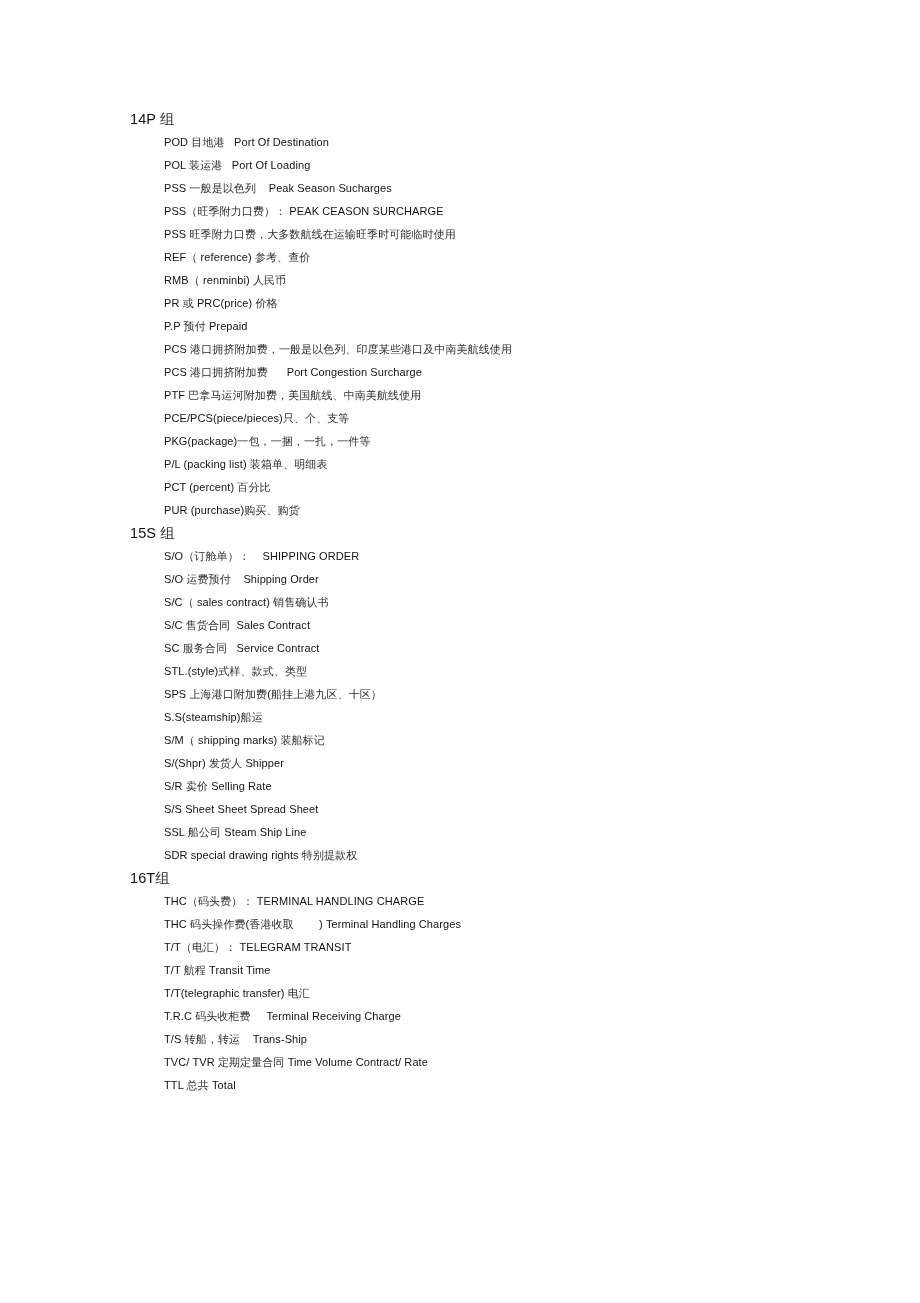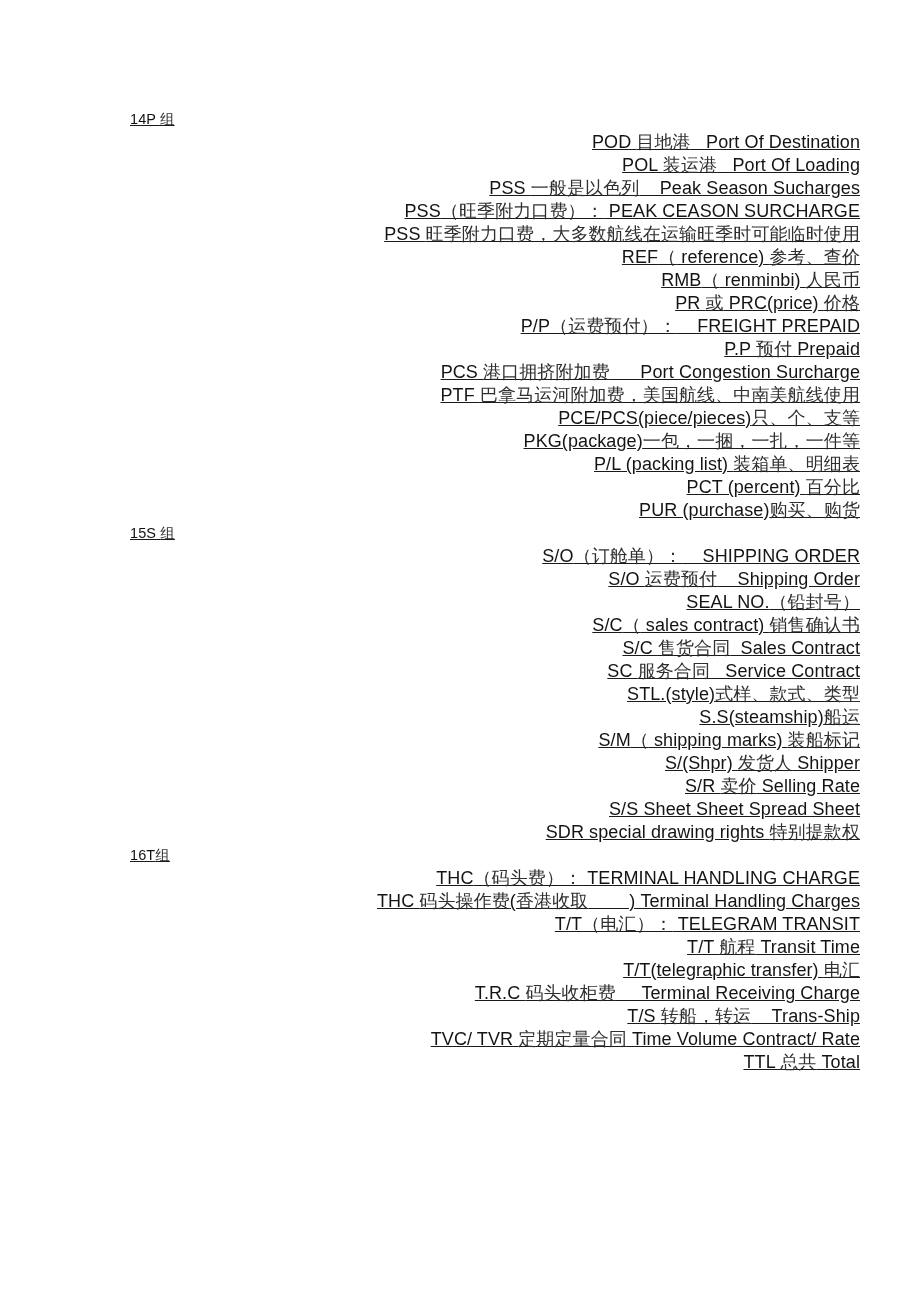--- a/index.html
+++ b/index.html
@@ -15,21 +15,20 @@
     color: #1a1a1a;
     -webkit-font-smoothing: antialiased;
   }
   .page {
     position: relative;
     width: 920px;
     height: 1303px;
     box-sizing: border-box;
     padding: 108px 60px 0 130px;
     overflow: hidden;
-    text-decoration: underline;
   }
   .doc-body {
     display: block;
   }
   .section {
     display: block;
     margin: 0;
   }
   .section-heading {
     font-size: 14.5px;
@@ -39,28 +38,28 @@
     white-space: pre;
     margin: 0;
     padding: 0;
   }
   .entry-list {
     list-style: none;
     margin: 0;
     padding: 0;
   }
   .entry {
-    font-size: 18px;
+    font-size: 11px;
     line-height: 23px;
     letter-spacing: 0.1px;
     color: #141414;
     margin: 0;
     padding: 0 0 0 34px;
     white-space: pre;
-    text-align: right;
+    text-align: left;
   }
   
   .cjk {
     color: #2f2f2f;
   }
 </style>
 </head>
 <body>
 
 <div class="page">
@@ -69,46 +68,47 @@
         <div class="section-heading">14P <span class="cjk">组</span></div>
         <ul class="entry-list">
           <li class="entry">POD <span class="cjk">目地港</span>   Port Of Destination</li>
           <li class="entry">POL <span class="cjk">装运港</span>   Port Of Loading</li>
           <li class="entry">PSS <span class="cjk">一般是以色列</span>    Peak Season Sucharges</li>
           <li class="entry">PSS<span class="cjk">（旺季附力口费）：</span> PEAK CEASON SURCHARGE</li>
           <li class="entry">PSS <span class="cjk">旺季附力口费，大多数航线在运输旺季时可能临时使用</span></li>
           <li class="entry">REF<span class="cjk">（</span> reference) <span class="cjk">参考、查价</span></li>
           <li class="entry">RMB<span class="cjk">（</span> renminbi) <span class="cjk">人民币</span></li>
           <li class="entry">PR <span class="cjk">或</span> PRC(price) <span class="cjk">价格</span></li>
-          <li class="entry">P/P<span class="cjk">（运费预付）：</span>    FREIGHT PREPAID</li>
           <li class="entry">P.P <span class="cjk">预付</span> Prepaid</li>
+          <li class="entry">PCS <span class="cjk">港口拥挤附加费，一般是以色列、印度某些港口及中南美航线使用</span></li>
           <li class="entry">PCS <span class="cjk">港口拥挤附加费</span>      Port Congestion Surcharge</li>
           <li class="entry">PTF <span class="cjk">巴拿马运河附加费，美国航线、中南美航线使用</span></li>
           <li class="entry">PCE/PCS(piece/pieces)<span class="cjk">只、个、支等</span></li>
           <li class="entry">PKG(package)<span class="cjk">一包，一捆，一扎，一件等</span></li>
           <li class="entry">P/L (packing list) <span class="cjk">装箱单、明细表</span></li>
           <li class="entry">PCT (percent) <span class="cjk">百分比</span></li>
           <li class="entry">PUR (purchase)<span class="cjk">购买、购货</span></li>
         </ul>
       </div>
       <div class="section">
         <div class="section-heading">15S <span class="cjk">组</span></div>
         <ul class="entry-list">
           <li class="entry">S/O<span class="cjk">（订舱单）：</span>    SHIPPING ORDER</li>
           <li class="entry">S/O <span class="cjk">运费预付</span>    Shipping Order</li>
-          <li class="entry">SEAL NO.<span class="cjk">（铅封号）</span></li>
           <li class="entry">S/C<span class="cjk">（</span> sales contract) <span class="cjk">销售确认书</span></li>
           <li class="entry">S/C <span class="cjk">售货合同</span>  Sales Contract</li>
           <li class="entry">SC <span class="cjk">服务合同</span>   Service Contract</li>
           <li class="entry">STL.(style)<span class="cjk">式样、款式、类型</span></li>
+          <li class="entry">SPS <span class="cjk">上海港口附加费</span>(<span class="cjk">船挂上港九区、十区）</span></li>
           <li class="entry">S.S(steamship)<span class="cjk">船运</span></li>
           <li class="entry">S/M<span class="cjk">（</span> shipping marks) <span class="cjk">装船标记</span></li>
           <li class="entry">S/(Shpr) <span class="cjk">发货人</span> Shipper</li>
           <li class="entry">S/R <span class="cjk">卖价</span> Selling Rate</li>
           <li class="entry">S/S Sheet Sheet Spread Sheet</li>
+          <li class="entry">SSL <span class="cjk">船公司</span> Steam Ship Line</li>
           <li class="entry">SDR special drawing rights <span class="cjk">特别提款权</span></li>
         </ul>
       </div>
       <div class="section">
         <div class="section-heading">16T<span class="cjk">组</span></div>
         <ul class="entry-list">
           <li class="entry">THC<span class="cjk">（码头费）：</span> TERMINAL HANDLING CHARGE</li>
           <li class="entry">THC <span class="cjk">码头操作费</span>(<span class="cjk">香港收取</span>        ) Terminal Handling Charges</li>
           <li class="entry">T/T<span class="cjk">（电汇）：</span> TELEGRAM TRANSIT</li>
           <li class="entry">T/T <span class="cjk">航程</span> Transit Time</li>

